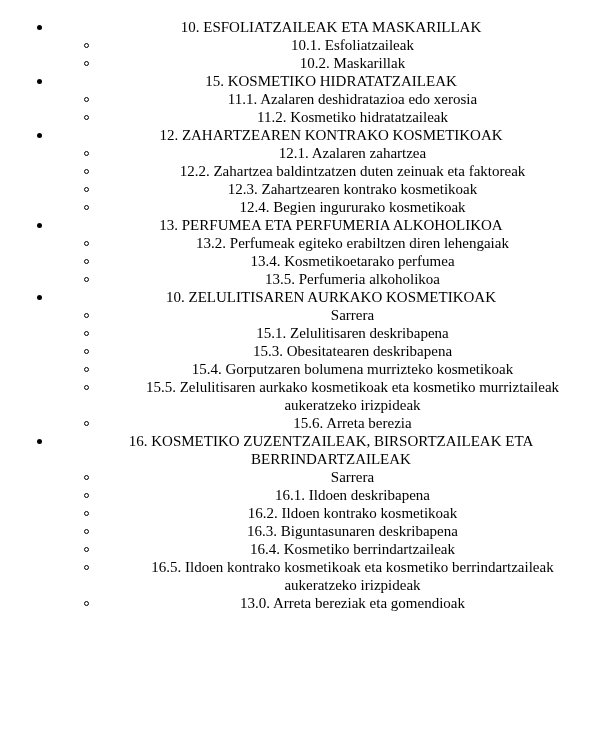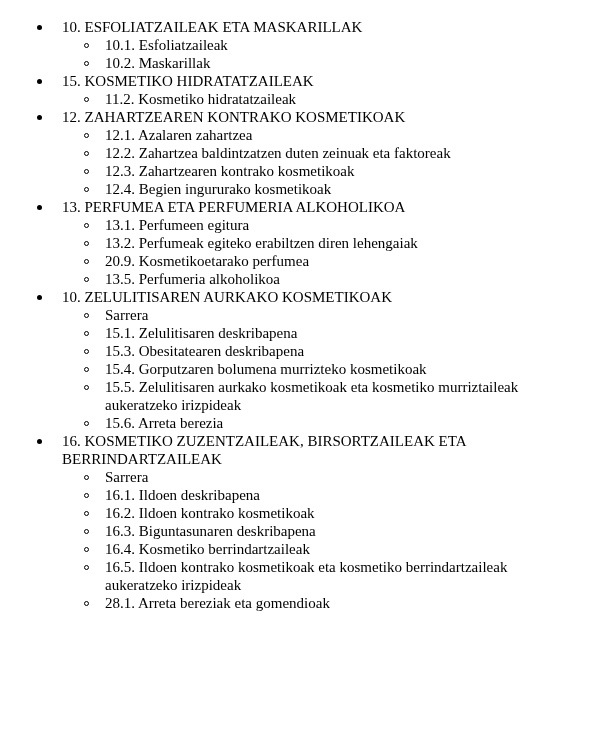--- a/index.html
+++ b/index.html
@@ -19,20 +19,21 @@
   .page {
     padding-top: 18px;
     box-sizing: border-box;
     width: 600px;
     height: 737px;
   }
   ul {
     list-style: none;
     margin: 0;
     padding: 0;
+    text-align: center;
   }
   li {
     position: relative;
   }
   .l1-text {
     display: block;
     padding-left: 62px;
     white-space: pre-line;
   }
   .l2-text {
@@ -81,20 +82,24 @@
     <span class="bullet circle"></span>
     <span class="l2-text">10.2. Maskarillak</span>
   </li>
 </ul>
   </li>
 
   <li class="l1-item">
     <span class="bullet disc"></span>
     <span class="l1-text">15. KOSMETIKO HIDRATATZAILEAK</span>
     <ul class="toc-level2">
+  <li class="l2-item">
+    <span class="bullet circle"></span>
+    <span class="l2-text">11.1. Azalaren deshidratazioa edo xerosia</span>
+  </li>
 
   <li class="l2-item">
     <span class="bullet circle"></span>
     <span class="l2-text">11.2. Kosmetiko hidratatzaileak</span>
   </li>
 </ul>
   </li>
 
   <li class="l1-item">
     <span class="bullet disc"></span>
@@ -119,34 +124,30 @@
     <span class="bullet circle"></span>
     <span class="l2-text">12.4. Begien ingururako kosmetikoak</span>
   </li>
 </ul>
   </li>
 
   <li class="l1-item">
     <span class="bullet disc"></span>
     <span class="l1-text">13. PERFUMEA ETA PERFUMERIA ALKOHOLIKOA</span>
     <ul class="toc-level2">
-  <li class="l2-item">
-    <span class="bullet circle"></span>
-    <span class="l2-text">13.1. Perfumeen egitura</span>
-  </li>
 
   <li class="l2-item">
     <span class="bullet circle"></span>
     <span class="l2-text">13.2. Perfumeak egiteko erabiltzen diren lehengaiak</span>
   </li>
 
 
   <li class="l2-item">
     <span class="bullet circle"></span>
-    <span class="l2-text">20.9. Kosmetikoetarako perfumea</span>
+    <span class="l2-text">13.4. Kosmetikoetarako perfumea</span>
   </li>
 
   <li class="l2-item">
     <span class="bullet circle"></span>
     <span class="l2-text">13.5. Perfumeria alkoholikoa</span>
   </li>
 </ul>
   </li>
 
 
@@ -219,18 +220,18 @@
   </li>
 
   <li class="l2-item">
     <span class="bullet circle"></span>
     <span class="l2-text">16.5. Ildoen kontrako kosmetikoak eta kosmetiko berrindartzaileak
 aukeratzeko irizpideak</span>
   </li>
 
   <li class="l2-item">
     <span class="bullet circle"></span>
-    <span class="l2-text">28.1. Arreta bereziak eta gomendioak</span>
+    <span class="l2-text">13.0. Arreta bereziak eta gomendioak</span>
   </li>
 </ul>
   </li>
 </ul>
 </div>
 
 </body></html>

